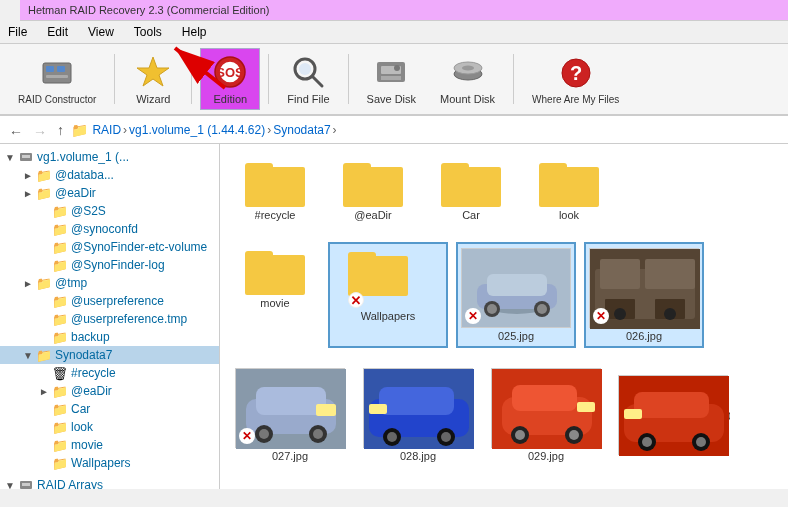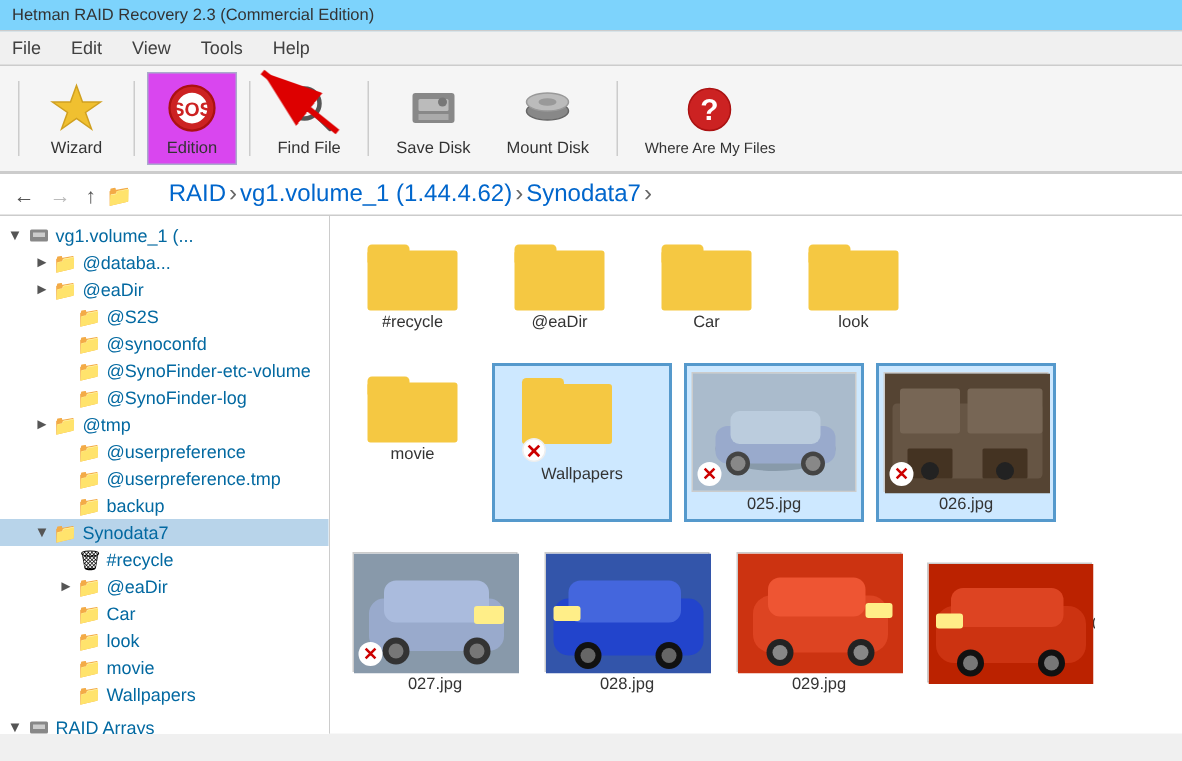--- a/index.html
+++ b/index.html
@@ -1,38 +1,38 @@
 <!DOCTYPE html>
 <html><head>
   <meta charset="utf-8">
   <style>
     * { box-sizing: border-box; margin: 0; padding: 0; }
     body { font-family: 'Segoe UI', Arial, sans-serif; font-size: 12px; background: #f0f0f0; width: 788px; height: 507px; overflow: hidden; }
 
     
-    .title-bar { background: #7dd3fc; padding: 4px 8px; font-size: 11px; color: #333; border-bottom: 1px solid #ccc; }
+    .title-bar { background: #f0abfc; padding: 4px 8px; font-size: 11px; color: #333; border-bottom: 1px solid #ccc; margin-left: 20px; }
 
     
     .menu-bar { background: #f0f0f0; padding: 2px 4px; display: flex; gap: 12px; border-bottom: 1px solid #ccc; }
-    .menu-bar span { font-size: 12px; color: #404040; cursor: pointer; padding: 2px 4px; }
+    .menu-bar span { font-size: 12px; color: #000000; cursor: pointer; padding: 2px 4px; }
 
     
     .toolbar { background: #f5f5f5; border-bottom: 2px solid #ccc; display: flex; align-items: center; padding: 4px 8px; gap: 4px; height: 72px; }
     .toolbar-btn { display: flex; flex-direction: column; align-items: center; justify-content: center; padding: 4px 10px; cursor: pointer; border: none; background: transparent; font-size: 11px; color: #333; gap: 2px; min-width: 60px; }
     .toolbar-icon { width: 38px; height: 38px; display: flex; align-items: center; justify-content: center; font-size: 28px; }
     .toolbar-separator { width: 1px; height: 50px; background: #ccc; margin: 0 4px; }
 
     
     .recovery-btn { background: #d946ef; border: 1px solid #aac; }
 
     
     .address-bar { background: white; border-bottom: 1px solid #ccc; display: flex; align-items: center; padding: 3px 6px; gap: 4px; height: 28px; }
     .nav-btn { background: none; border: none; cursor: pointer; color: #555; font-size: 14px; padding: 0 3px; }
     .nav-btn:disabled { color: #bbb; cursor: default; }
-    .address-path { display: flex; align-items: flex-end; gap: 2px; font-size: 16px; color: #333; flex: 1; margin-left: 20px; }
+    .address-path { display: flex; align-items: flex-end; gap: 2px; font-size: 12px; color: #333; flex: 1; }
     .path-seg { cursor: pointer; color: #0066cc; }
     .path-arrow { color: #666; }
 
     
     .main { display: flex; height: calc(507px - 72px - 28px - 38px - 24px); }
 
     
     .sidebar { width: 220px; background: white; border-right: 1px solid #ccc; overflow-y: auto; overflow-x: hidden; padding: 4px 0; }
     .tree-item { display: flex; align-items: center; padding: 1px 0; cursor: pointer; white-space: nowrap; }
     .tree-item.selected { background: #b8d4ea; }
@@ -76,20 +76,31 @@
 <div class="menu-bar">
   <span>File</span>
   <span>Edit</span>
   <span>View</span>
   <span>Tools</span>
   <span>Help</span>
 </div>
 
 <div class="toolbar">
 
+  <button class="toolbar-btn">
+    <div class="toolbar-icon">
+      <svg width="36" height="36" viewBox="0 0 36 36">
+        <rect x="4" y="8" width="28" height="20" rx="2" fill="#888" stroke="#666" stroke-width="1"></rect>
+        <rect x="7" y="11" width="8" height="6" rx="1" fill="#5588cc"></rect>
+        <rect x="18" y="11" width="8" height="6" rx="1" fill="#5588cc"></rect>
+        <rect x="7" y="20" width="22" height="3" rx="1" fill="#aaa"></rect>
+      </svg>
+    </div>
+    <span style="font-size:10px;">RAID Constructor</span>
+  </button>
 
   <div class="toolbar-separator"></div>
 
   <button class="toolbar-btn">
     <div class="toolbar-icon">
       <svg width="36" height="36" viewBox="0 0 36 36">
         <polygon points="18,3 22,14 34,14 24,21 28,32 18,25 8,32 12,21 2,14 14,14" fill="#f0c030" stroke="#d0a020" stroke-width="1"></polygon>
       </svg>
     </div>
     <span>Wizard</span>

